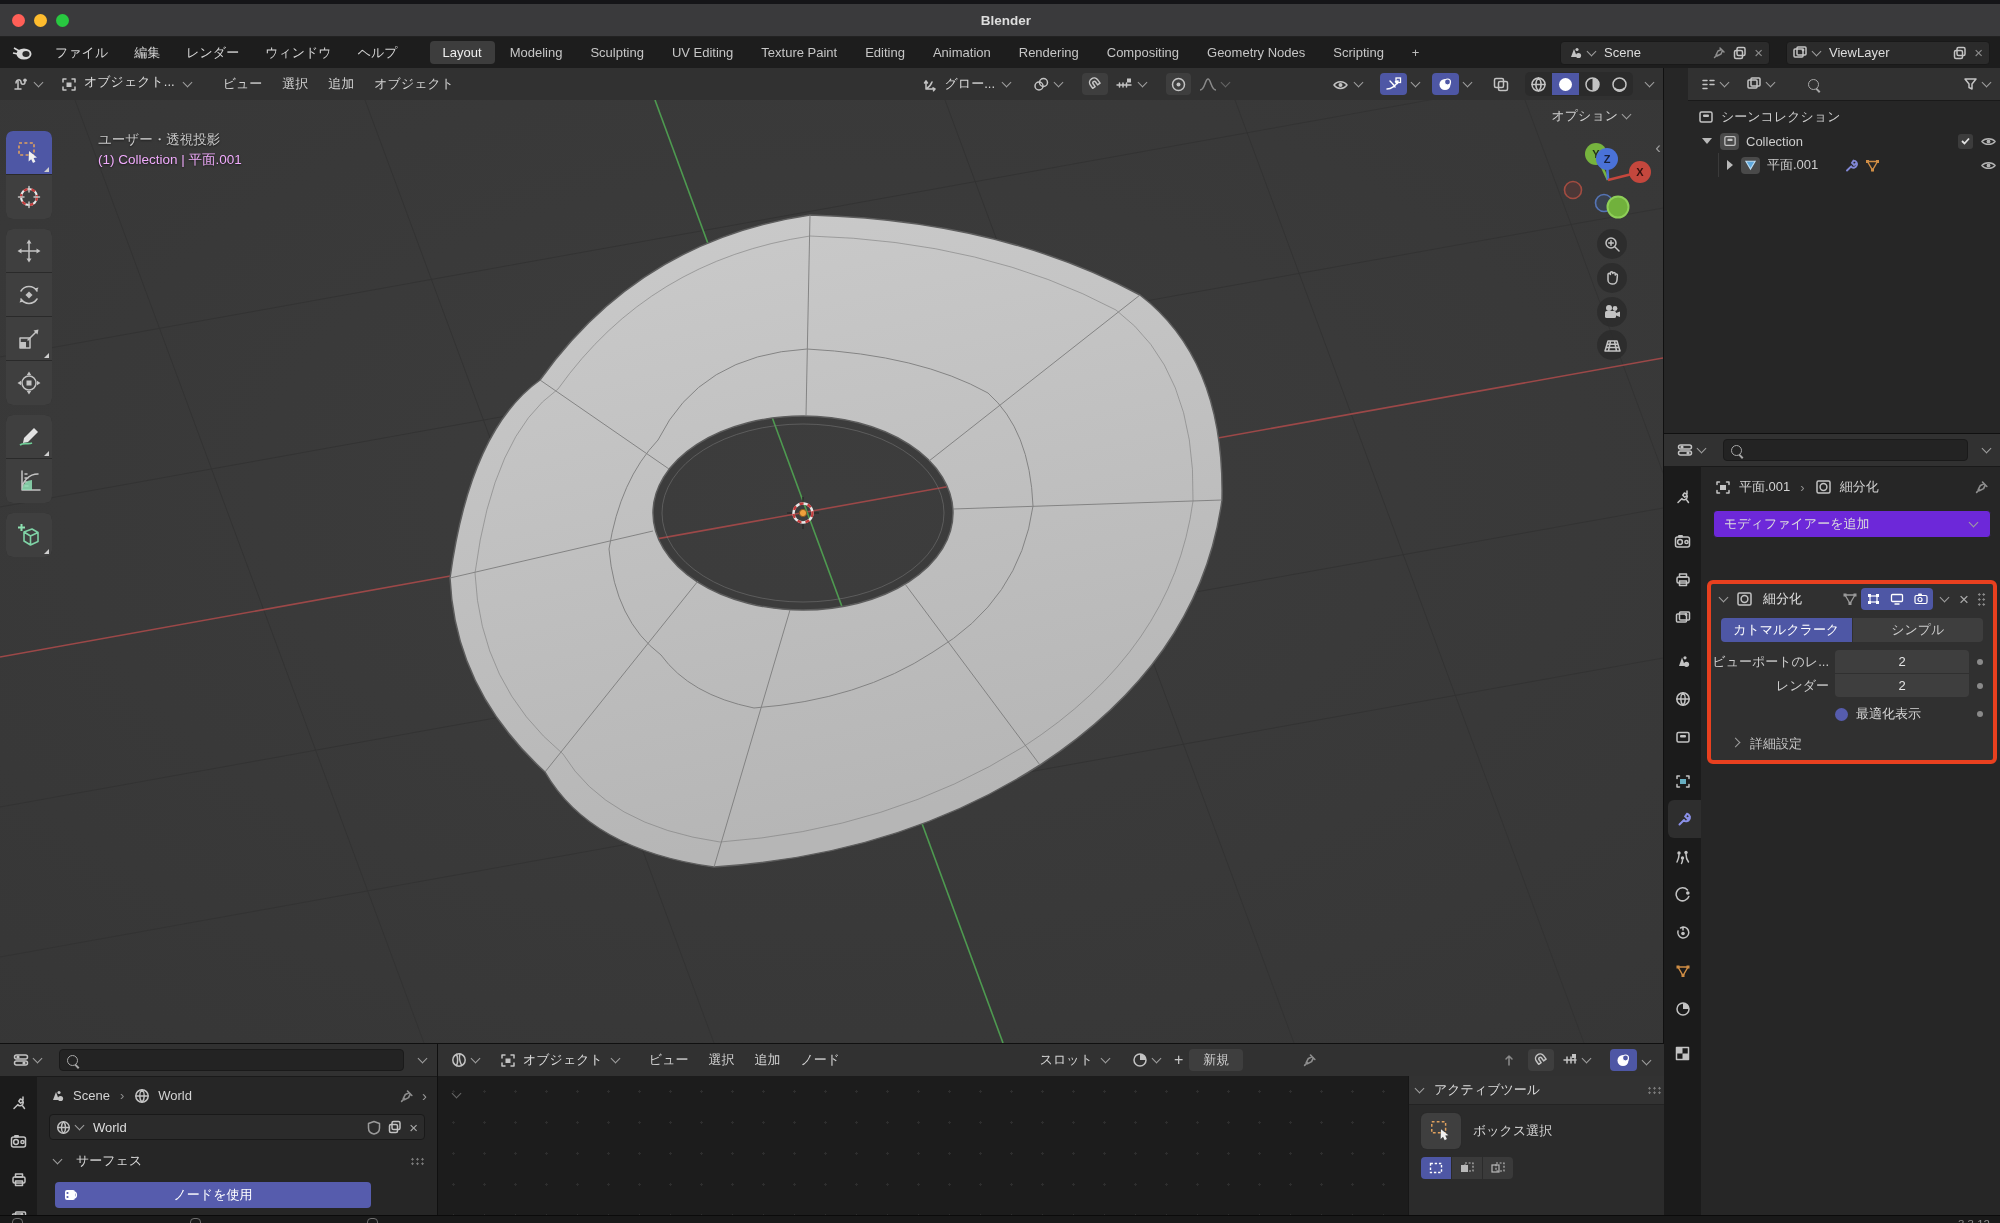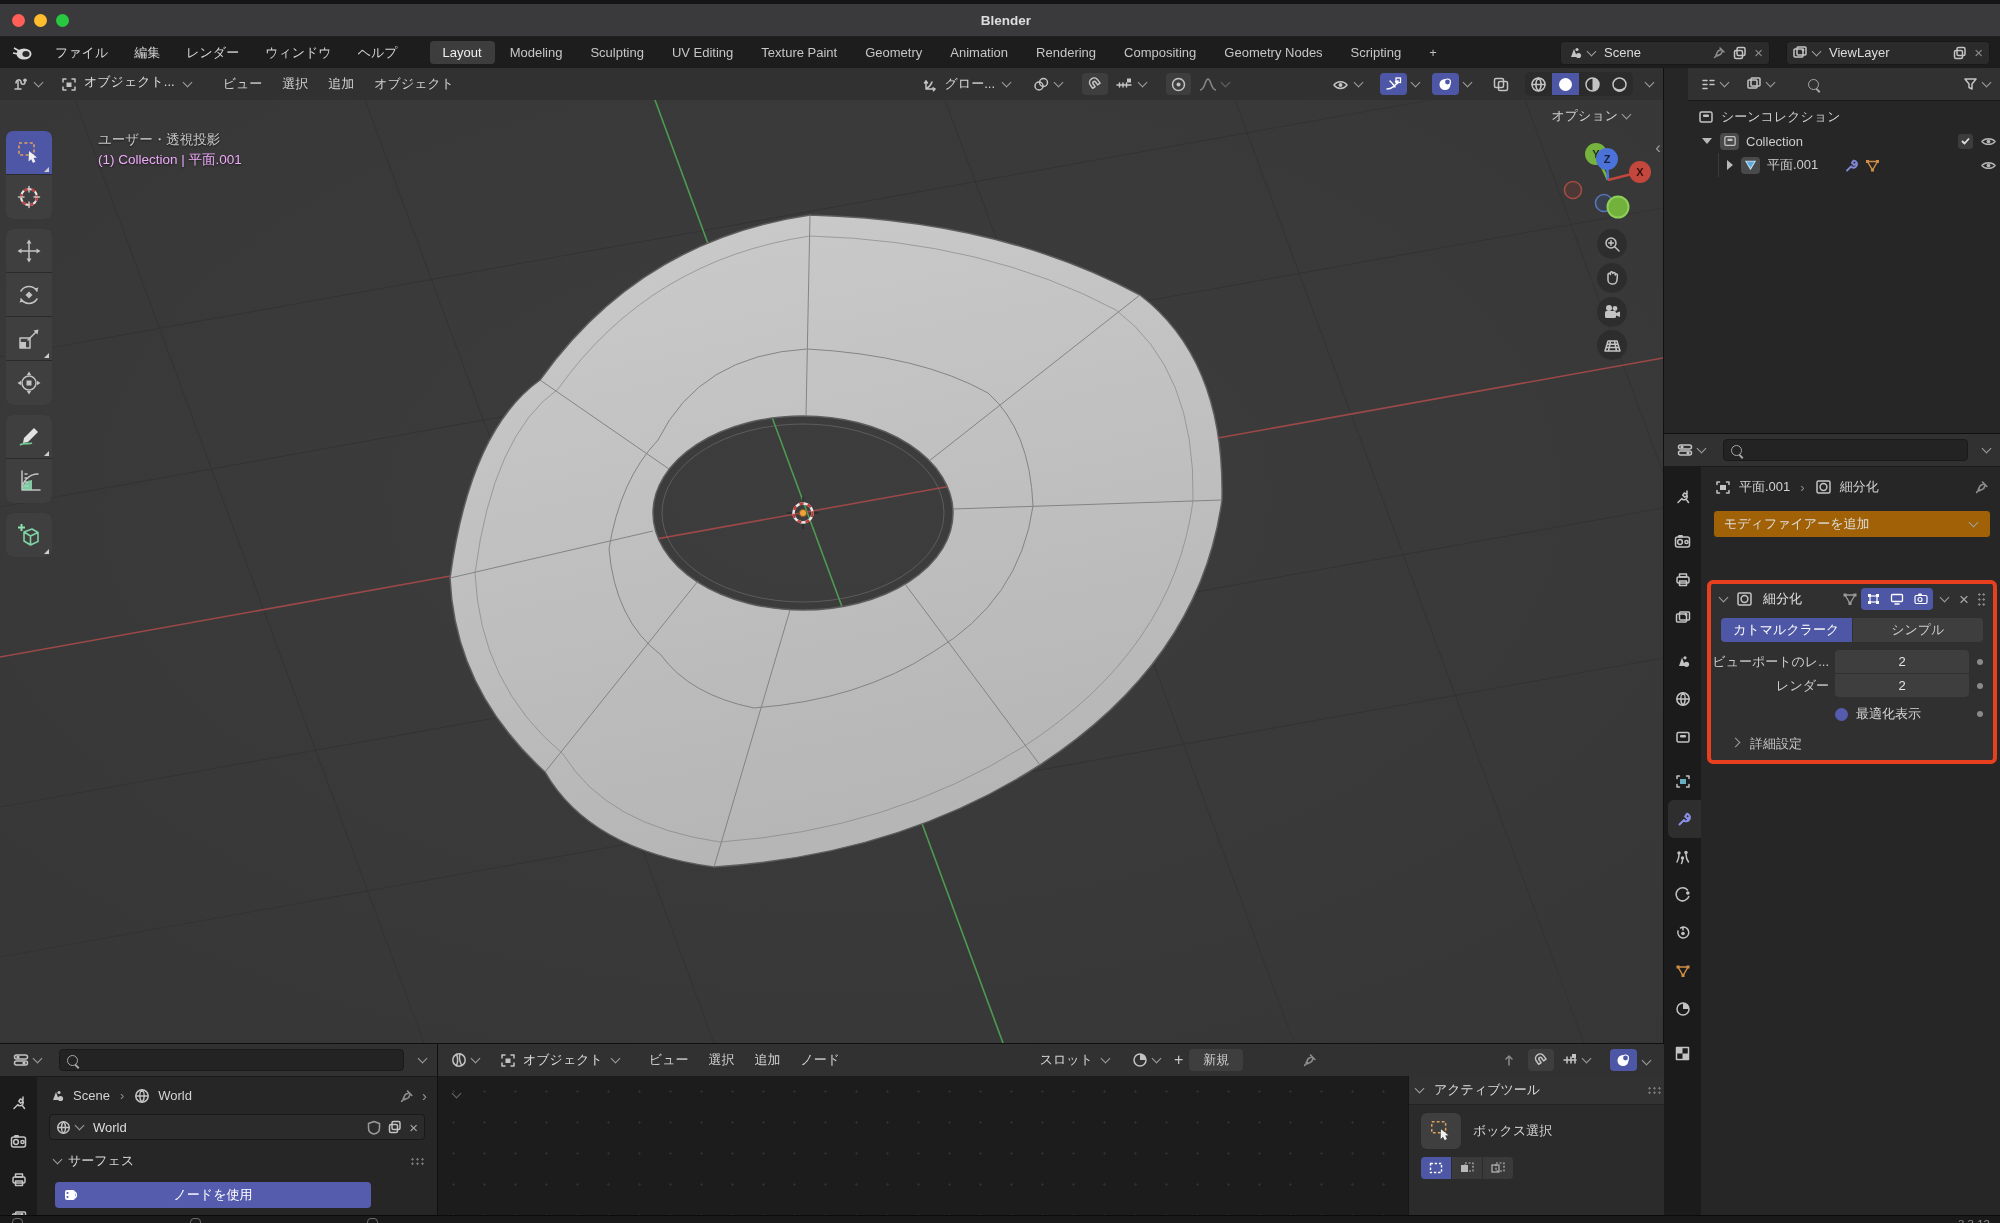--- a/index.html
+++ b/index.html
@@ -64,21 +64,21 @@
   .olrow .lbl{margin-left:7px;}
   .rowicons{margin-left:auto;display:flex;align-items:center;gap:7px;}
   .iconchip{width:19px;height:17px;background:#4a4a4a;border-radius:4px;display:flex;align-items:center;justify-content:center;}
   
   .props-bg{background:#262626;}
   .tabcol{position:absolute;left:0;width:37px;top:32px;bottom:0;background:#1b1b1b;overflow:hidden;}
   .ptab{width:37px;height:38px;display:flex;align-items:center;justify-content:center;}
   .ptab.active{background:#2e2e2e;border-radius:6px 0 0 6px;margin-left:4px;width:33px;}
   .pcontent{position:absolute;left:37px;right:0;top:32px;bottom:0;}
   .breadcrumb{display:flex;align-items:center;color:#d3d3d3;}
-  .addmod{height:26px;background:#a16207;border:1px solid #262626;border-radius:4px;display:flex;align-items:center;
+  .addmod{height:26px;background:#6d28d9;border:1px solid #262626;border-radius:4px;display:flex;align-items:center;
       padding:0 10px;color:#dddddd;gap:19px;}
   .modpanel{background:#303030;border-radius:6px;}
   .seg{flex:1;height:24px;display:flex;align-items:center;justify-content:center;background:#3e3e3e;color:#cccccc;}
   .seg.active{background:#4e57a5;color:#ffffff;}
   .numfield{background:#3e3e3e;color:#e6e6e6;display:flex;align-items:center;justify-content:center;height:23px;}
   .animdot{width:6px;height:6px;border-radius:50%;background:#8a8a8a;flex:none;}
   .togglebtn{width:24px;height:22px;display:flex;align-items:center;justify-content:center;background:#3a3a3a;}
   .togglebtn.on{background:#4e57a5;}
   
   #world-props{left:0;top:1043px;width:437px;height:172px;background:#262626;border-top:1px solid #101010;}
@@ -114,21 +114,21 @@
     <span class="tmenu">編集</span>
     <span class="tmenu">レンダー</span>
     <span class="tmenu">ウィンドウ</span>
     <span class="tmenu">ヘルプ</span>
     <span style="width:18px;"></span>
     <span class="wstab active">Layout</span>
     <span class="wstab">Modeling</span>
     <span class="wstab">Sculpting</span>
     <span class="wstab">UV Editing</span>
     <span class="wstab">Texture Paint</span>
-    <span class="wstab">Geometry</span>
+    <span class="wstab">Editing</span>
     <span class="wstab">Animation</span>
     <span class="wstab">Rendering</span>
     <span class="wstab">Compositing</span>
     <span class="wstab">Geometry Nodes</span>
     <span class="wstab">Scripting</span>
     <span class="wstab" style="color:#bdbdbd;">+</span>
     <div class="grow"></div>
     <div class="selbox" style="width:196px;margin-right:16px;">
       <svg class="i" width="16" height="14" viewBox="0 0 16 14">
         <path d="M4 11 L7 3 L10 11 Z" fill="#c3c3c3"></path>
@@ -848,21 +848,21 @@
           <path class="ic" style="stroke:#9a9a9a;" d="M7 1.5 L12.5 3.5 L12.5 8 C12.5 11.5 10 13.5 7 14 C4 13.5 1.5 11.5 1.5 8 L1.5 3.5 Z"></path>
         </svg>
         <svg class="i" width="14" height="14" viewBox="0 0 14 14" style="margin-left:7px;">
           <rect class="ic" x="4" y="1.5" width="8" height="8" rx="1.5"></rect>
             <rect class="ic" x="1.5" y="4.5" width="8" height="8" rx="1.5" fill="#2b2b2b"></rect>
         </svg>
         <span class="xglyph" style="margin-left:7px;">×</span>
       </div>
       <div class="row" style="margin:12px 12px 0 12px;">
         <span class="cv"></span>
-        <span style="margin-left:4px;color:#d8d8d8;">サーフェス</span>
+        <span style="margin-left:12px;color:#d8d8d8;">サーフェス</span>
         <div class="grow"></div>
         <span class="dots-h"></span>
       </div>
       <div class="bluebtn" style="margin:12px 66px 0 18px;height:26px;position:relative;">
         <svg class="i abs" style="left:8px;top:5px;" width="17" height="16" viewBox="0 0 17 16">
           <rect x="2" y="3" width="10" height="10" rx="2" fill="#ffffff"></rect>
             <path d="M12 5 A4 4 0 0 1 12 11" fill="none" stroke="#ffffff" stroke-width="1.6"></path>
           <circle cx="4.5" cy="6" r="1.1" fill="#565cad"></circle>
             <circle cx="4.5" cy="10" r="1.1" fill="#565cad"></circle>
         </svg>

